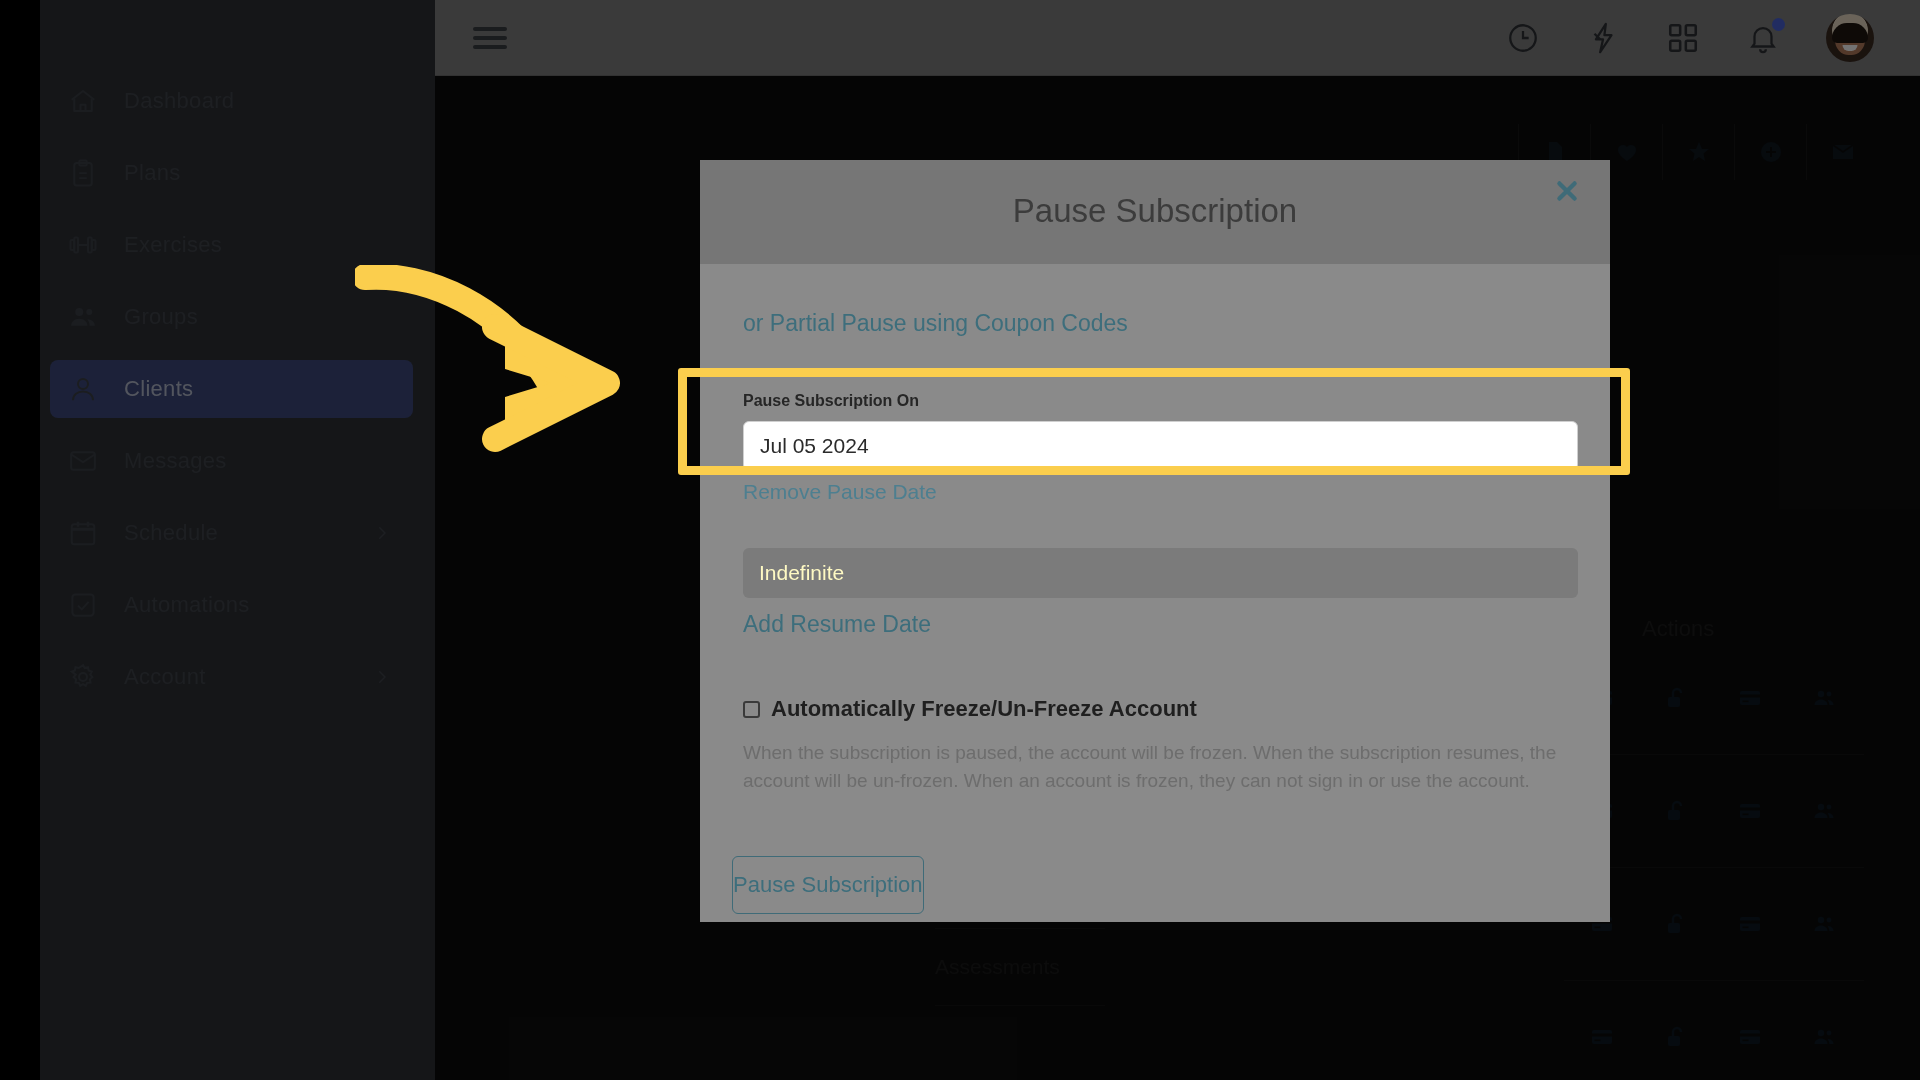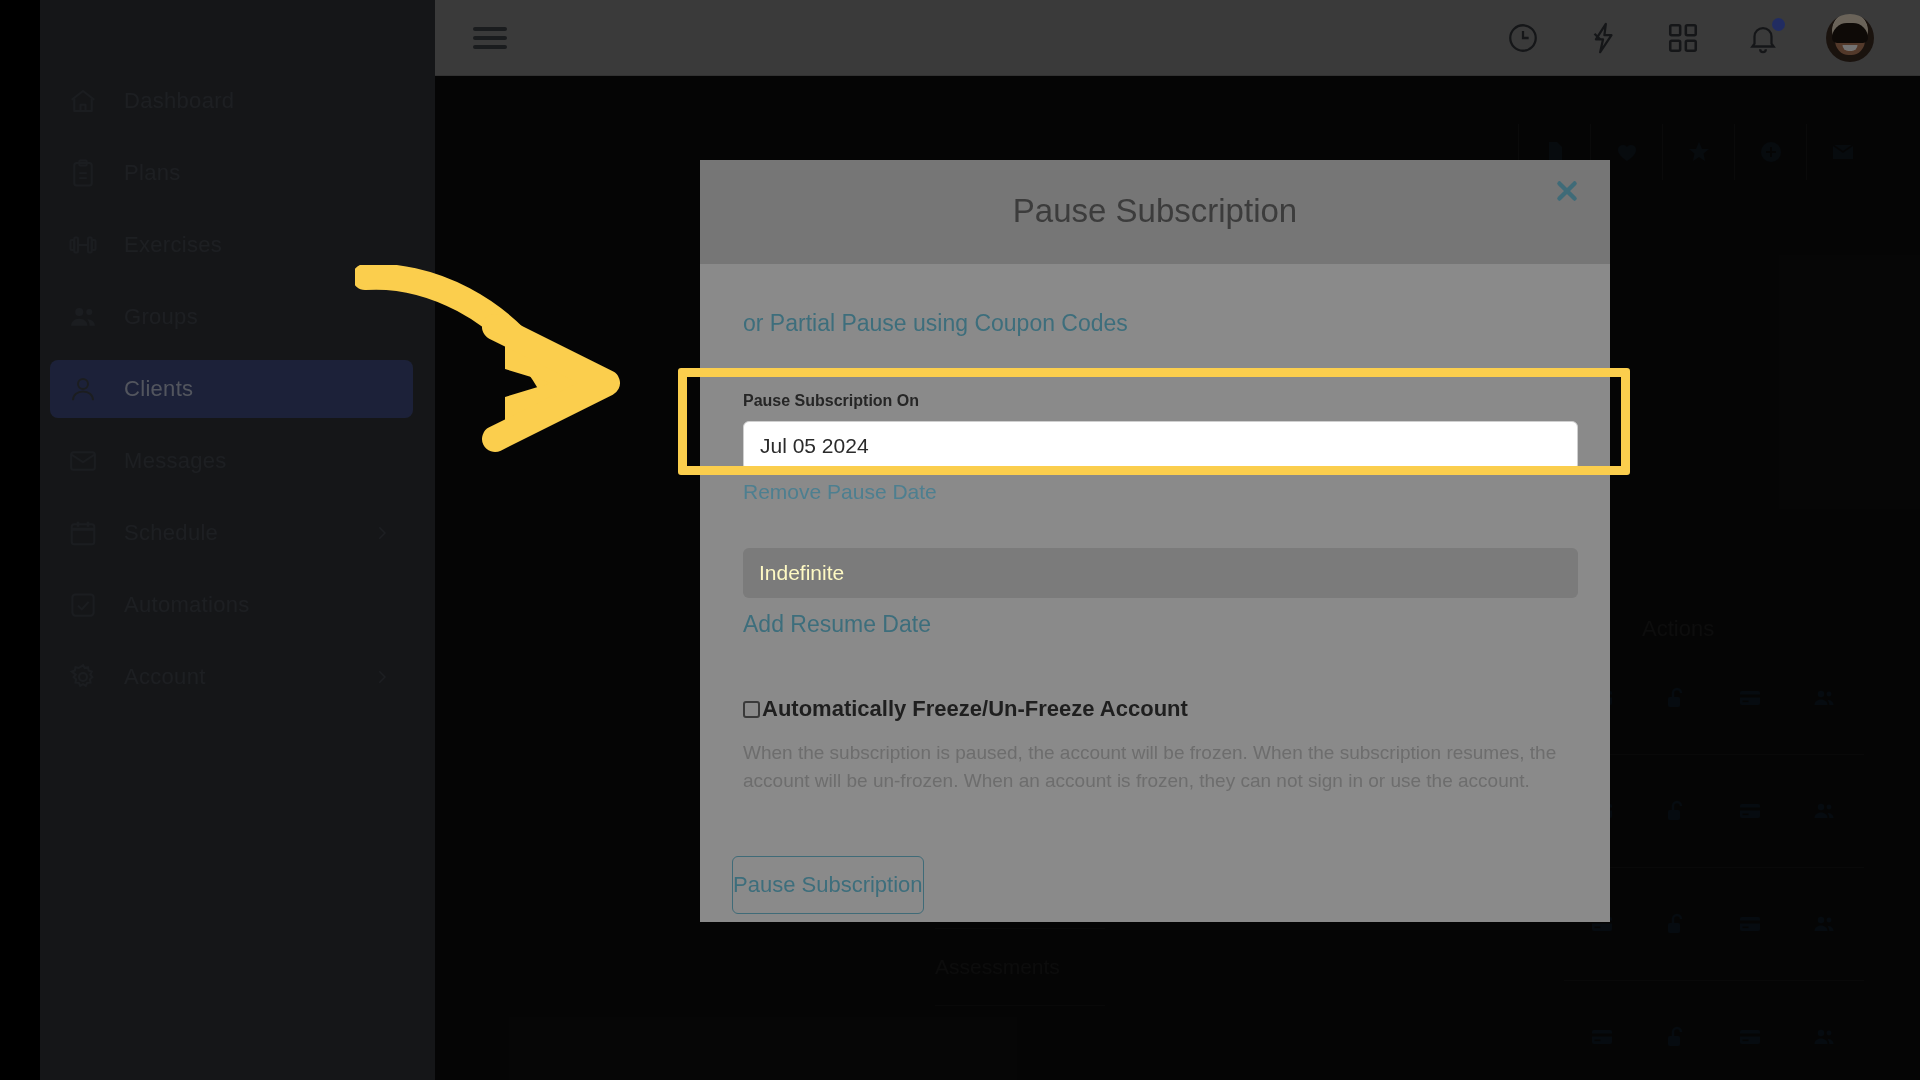--- a/index.html
+++ b/index.html
@@ -123,21 +123,21 @@
   }
   .mini-link { font-size: 21px; color: #4d7f90; margin-top: 9px; }
 
   .resume-block { margin-top: 44px; }
   .resume-input {
     margin-top: 12px; height: 50px; background: #7b7b7b; border-radius: 6px;
     display: flex; align-items: center; padding: 0 16px; font-size: 21px; color: #fef9c3;
   }
   .resume-link { font-size: 23px; color: #3d6e7c; margin-top: 13px; }
 
-  .freeze-row { margin-top: 58px; display: flex; align-items: center; gap: 2px; }
+  .freeze-row { margin-top: 58px; display: flex; align-items: center; gap: 11px; }
   .freeze-box { width: 17px; height: 17px; border: 2px solid #3a3a3a; border-radius: 3px; background: #8a8a8a; }
   .freeze-label { font-size: 22px; font-weight: bold; color: #1f1f1f; }
   .freeze-desc { margin-top: 17px; font-size: 19px; line-height: 28px; color: #6d6d6d; max-width: 850px; }
 
   .modal-foot { position: absolute; left: 0; right: 0; bottom: 0; height: 66px; padding: 0 32px 18px 32px; }
   .pause-btn {
     height: 58px; border: 1px solid #3f6b78; border-radius: 6px;
     display: flex; align-items: center; justify-content: center;
     font-size: 22px; color: #3d6e7c; background: transparent;
   }

